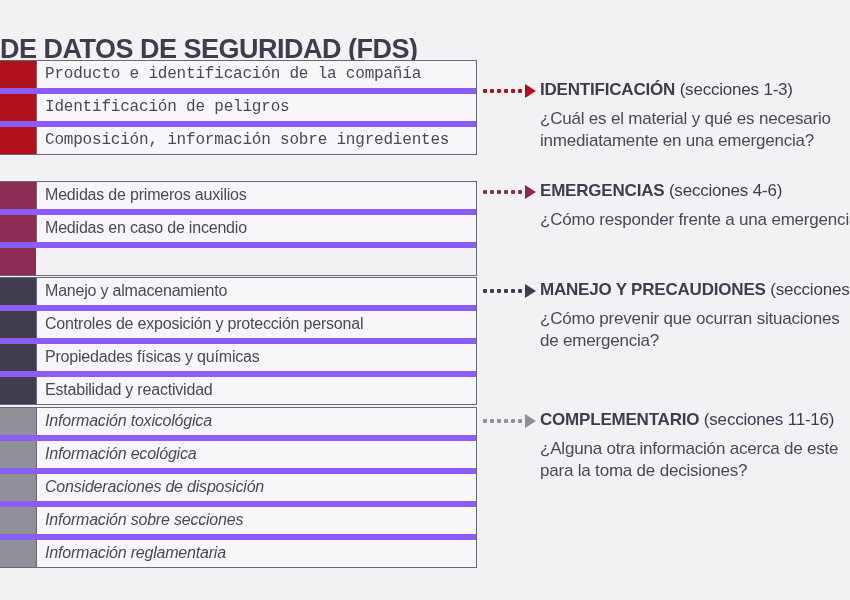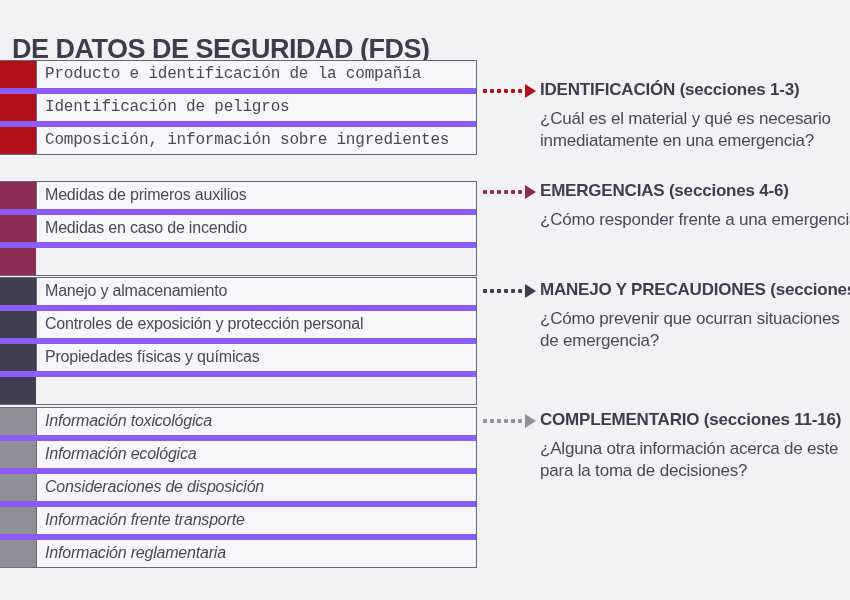--- a/index.html
+++ b/index.html
@@ -5,21 +5,21 @@
   html, body { margin: 0; padding: 0; }
   body {
     width: 850px; height: 600px; overflow: hidden; position: relative;
     background: #F2F2F4;
     font-family: "Liberation Sans", sans-serif;
     color: #4A4957;
   }
   .canvas { position: absolute; inset: 0; width: 850px; height: 600px; }
 
   .page-title {
-    position: absolute; left: 12px; top: 16px;
+    position: absolute; left: 0; top: 16px;
     font-size: 27px; font-weight: 700; letter-spacing: -0.5px;
     color: #3F3C4D; white-space: nowrap;
   }
 
   
   .list {
     position: absolute; left: 0; width: 477px;
     border: 1px solid #696876; border-left: none;
     box-sizing: border-box;
   }
@@ -53,21 +53,21 @@
     width: 0; height: 0; display: inline-block;
     border-top: 7px solid transparent; border-bottom: 7px solid transparent;
     border-left: 11px solid #000;
   }
 
   .heading {
     font-size: 17px; line-height: 20px; white-space: nowrap;
     color: #3F3C4D; letter-spacing: -0.2px;
   }
   .heading .hb { font-weight: 700; }
-  .heading .hs { font-weight: 700; }
+  .heading .hs { font-weight: 400; }
   .para {
     margin-top: 8px; font-size: 17px; line-height: 21.5px;
     color: #4A4957; letter-spacing: -0.2px;
   }
   .para .pline { white-space: nowrap; }
 </style>
 </head>
 <body>
 
 <div class="canvas">
@@ -152,20 +152,21 @@
           <div class="row">
             <div class="colorcell" style="background: rgb(66, 62, 80);"></div>
             <div class="cell">Controles de exposición y protección personal</div>
           </div>
           <div class="row">
             <div class="colorcell" style="background: rgb(66, 62, 80);"></div>
             <div class="cell">Propiedades físicas y químicas</div>
           </div>
           <div class="row">
             <div class="colorcell" style="background: rgb(66, 62, 80);"></div>
+            <div class="cell">Estabilidad y reactividad</div>
           </div>
         </div>
     <div class="right-group right-2">
       <div class="arrow">
             <span class="dot" style="background: rgb(66, 62, 80);"></span>
             <span class="dot" style="background: rgb(66, 62, 80);"></span>
             <span class="dot" style="background: rgb(66, 62, 80);"></span>
             <span class="dot" style="background: rgb(66, 62, 80);"></span>
             <span class="dot" style="background: rgb(66, 62, 80);"></span>
             <span class="dot" style="background: rgb(66, 62, 80);"></span>
@@ -191,21 +192,21 @@
           <div class="row">
             <div class="colorcell" style="background: rgb(143, 143, 151);"></div>
             <div class="cell">Información ecológica</div>
           </div>
           <div class="row">
             <div class="colorcell" style="background: rgb(143, 143, 151);"></div>
             <div class="cell">Consideraciones de disposición</div>
           </div>
           <div class="row">
             <div class="colorcell" style="background: rgb(143, 143, 151);"></div>
-            <div class="cell">Información frente transporte</div>
+            <div class="cell">Información sobre secciones</div>
           </div>
           <div class="row">
             <div class="colorcell" style="background: rgb(143, 143, 151);"></div>
             <div class="cell">Información reglamentaria</div>
           </div>
         </div>
     <div class="right-group right-3">
       <div class="arrow">
             <span class="dot" style="background: rgb(143, 143, 151);"></span>
             <span class="dot" style="background: rgb(143, 143, 151);"></span>

